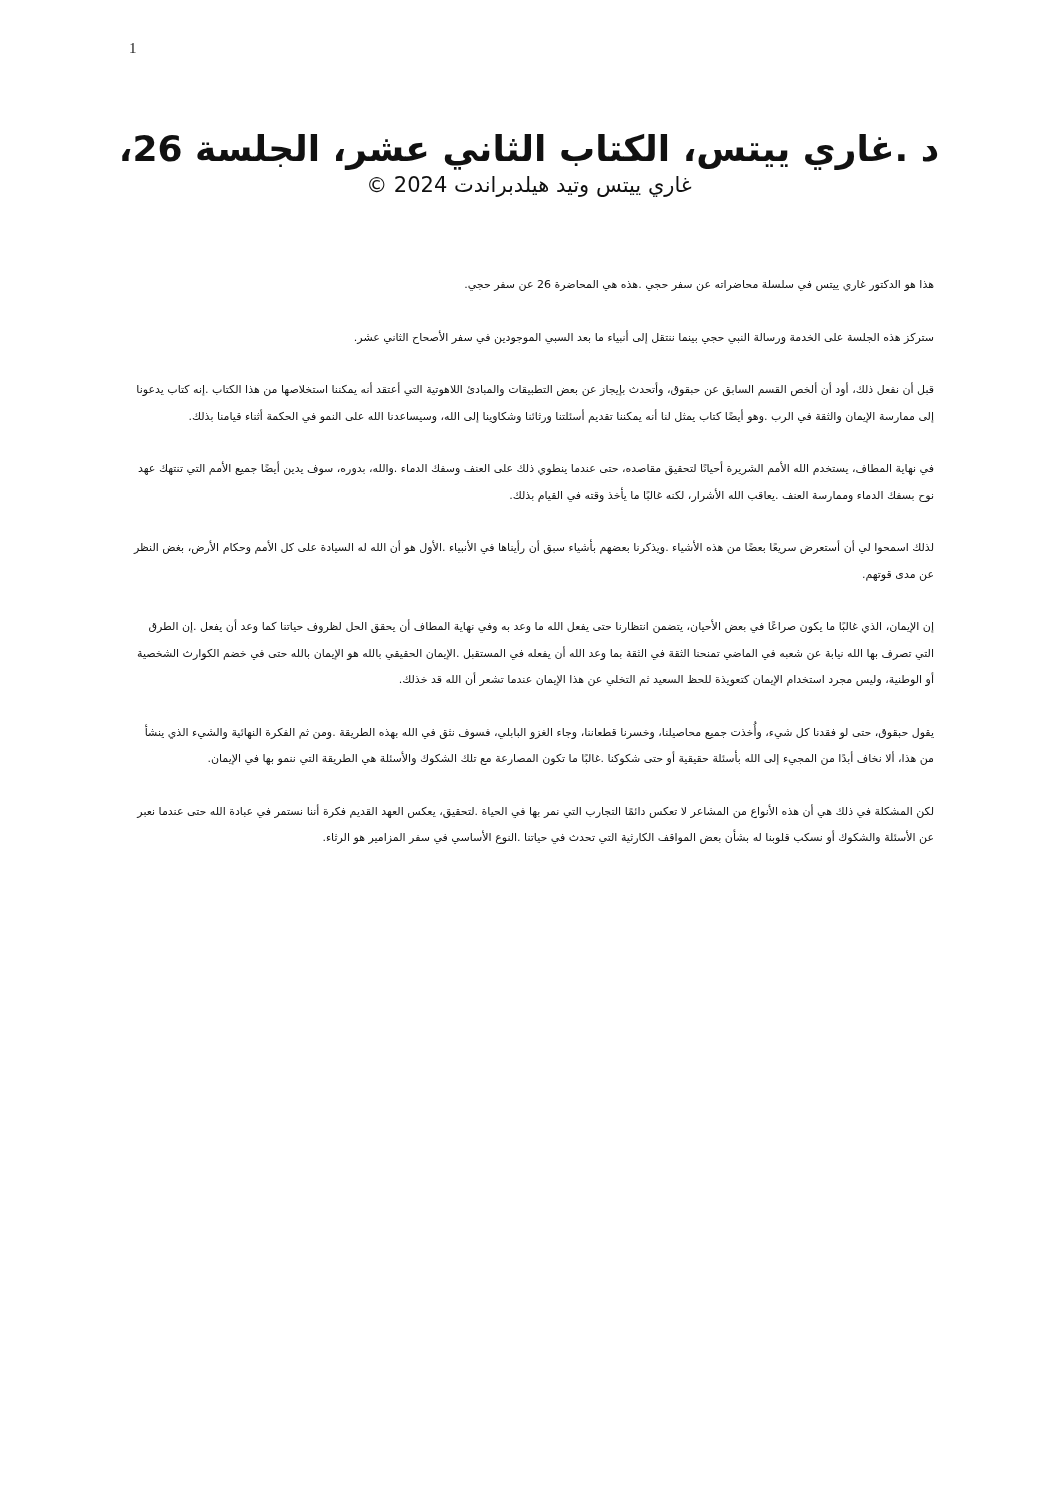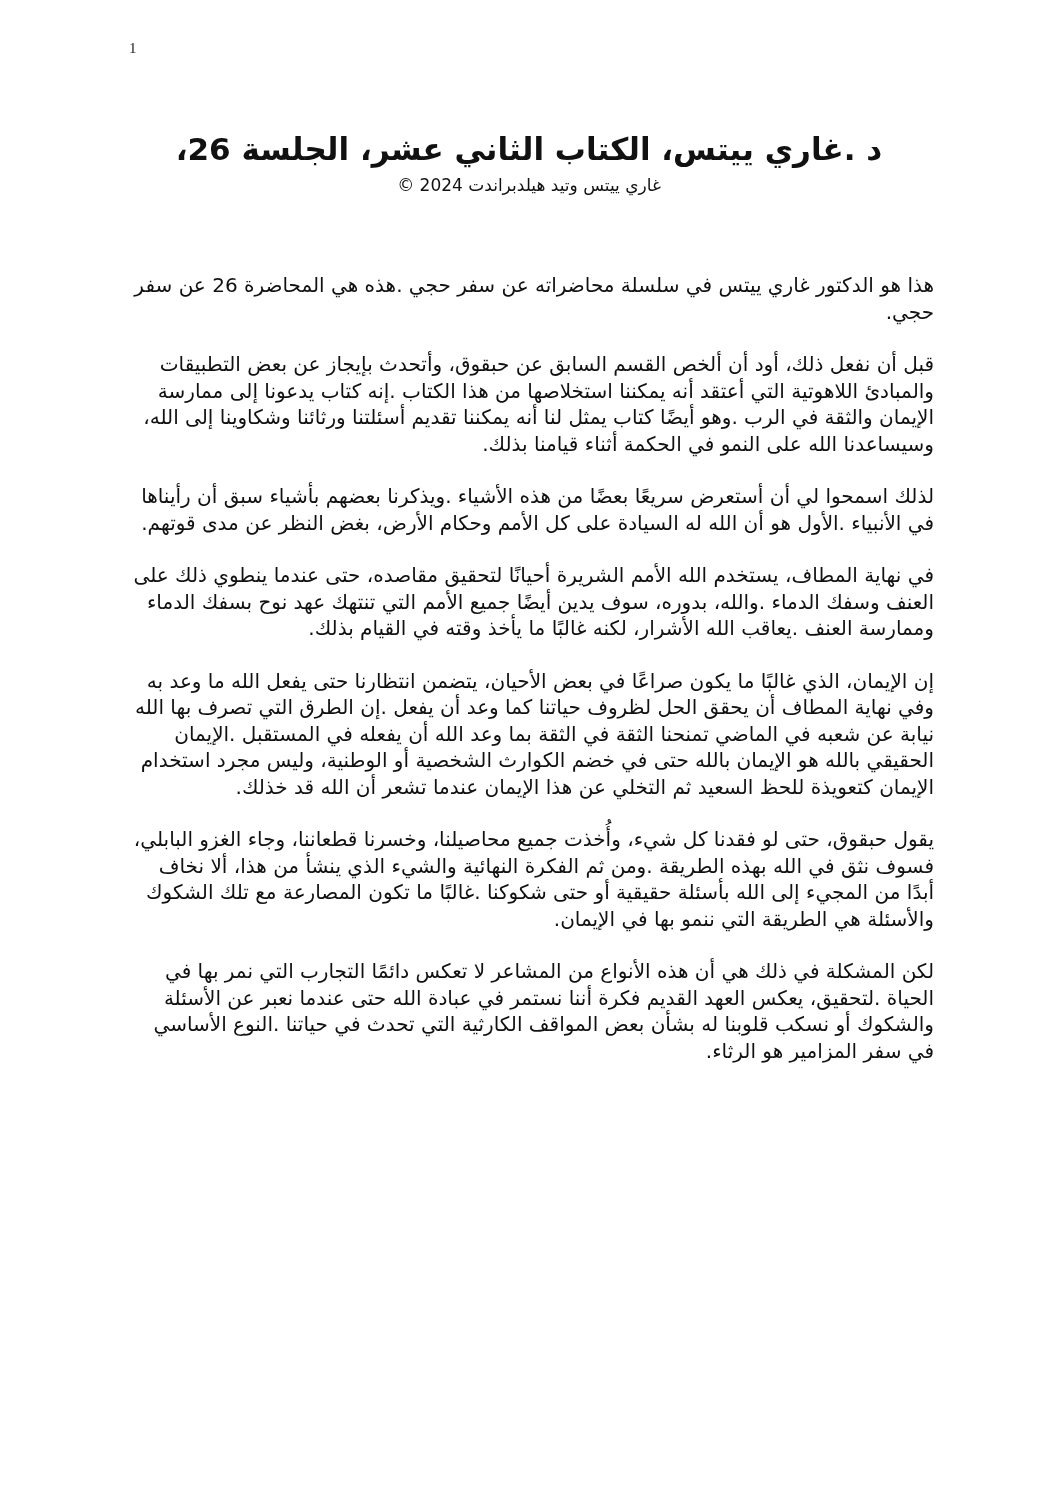--- a/index.html
+++ b/index.html
@@ -1,38 +1,39 @@
 <!DOCTYPE html>
 <html><head>
 <meta charset="utf-8">
 <style>
   html, body { margin: 0; padding: 0; background: #ffffff; }
   body { width: 1058px; height: 1497px; position: relative; overflow: hidden;
          font-family: "DejaVu Sans", "Liberation Sans", sans-serif; color: #111; }
   .page-number { position: absolute; left: 129px; top: 40px; font-family: "Liberation Serif", serif;
                  font-size: 15px; color: #222; }
   .header { position: absolute; left: 100px; width: 858px; top: 128px; text-align: center; direction: rtl; }
-  .title { font-weight: bold; font-size: 31px; line-height: 42px; margin: 0; }
-  .subtitle { font-size: 17px; line-height: 26px; margin-top: 2px; }
+  .title { font-weight: bold; font-size: 36px; line-height: 42px; margin: 0; }
+  .subtitle { font-size: 21px; line-height: 26px; margin-top: 2px; }
   .body { position: absolute; left: 128px; width: 806px; top: 272px; direction: rtl; text-align: right; }
-  .para { font-size: 20px; line-height: 26.5px; margin: 0 0 26px 0; }
+  .para { font-size: 11px; line-height: 26.5px; margin: 0 0 26px 0; }
 </style>
 </head>
 <body>
 
 <div class="page-number">1</div>
 
 <div class="header">
   <div class="title">
     <div>د .غاري ييتس، الكتاب الثاني عشر، الجلسة 26،</div>
   </div>
   <div class="subtitle">غاري ييتس وتيد هيلدبراندت 2024 ©</div>
 </div>
 
 <div class="body">
   <p class="para">هذا هو الدكتور غاري ييتس في سلسلة محاضراته عن سفر حجي .هذه هي المحاضرة 26 عن سفر حجي.</p>
+  <p class="para">ستركز هذه الجلسة على الخدمة ورسالة النبي حجي بينما ننتقل إلى أنبياء ما بعد السبي الموجودين في سفر الأصحاح الثاني عشر.</p>
   <p class="para">قبل أن نفعل ذلك، أود أن ألخص القسم السابق عن حبقوق، وأتحدث بإيجاز عن بعض التطبيقات والمبادئ اللاهوتية التي أعتقد أنه يمكننا استخلاصها من هذا الكتاب .إنه كتاب يدعونا إلى ممارسة الإيمان والثقة في الرب .وهو أيضًا كتاب يمثل لنا أنه يمكننا تقديم أسئلتنا ورثائنا وشكاوينا إلى الله، وسيساعدنا الله على النمو في الحكمة أثناء قيامنا بذلك.</p>
+  <p class="para">في نهاية المطاف، يستخدم الله الأمم الشريرة أحيانًا لتحقيق مقاصده، حتى عندما ينطوي ذلك على العنف وسفك الدماء .والله، بدوره، سوف يدين أيضًا جميع الأمم التي تنتهك عهد نوح بسفك الدماء وممارسة العنف .يعاقب الله الأشرار، لكنه غالبًا ما يأخذ وقته في القيام بذلك.</p>
   <p class="para">لذلك اسمحوا لي أن أستعرض سريعًا بعضًا من هذه الأشياء .ويذكرنا بعضهم بأشياء سبق أن رأيناها في الأنبياء .الأول هو أن الله له السيادة على كل الأمم وحكام الأرض، بغض النظر عن مدى قوتهم.</p>
-  <p class="para">في نهاية المطاف، يستخدم الله الأمم الشريرة أحيانًا لتحقيق مقاصده، حتى عندما ينطوي ذلك على العنف وسفك الدماء .والله، بدوره، سوف يدين أيضًا جميع الأمم التي تنتهك عهد نوح بسفك الدماء وممارسة العنف .يعاقب الله الأشرار، لكنه غالبًا ما يأخذ وقته في القيام بذلك.</p>
   <p class="para">إن الإيمان، الذي غالبًا ما يكون صراعًا في بعض الأحيان، يتضمن انتظارنا حتى يفعل الله ما وعد به وفي نهاية المطاف أن يحقق الحل لظروف حياتنا كما وعد أن يفعل .إن الطرق التي تصرف بها الله نيابة عن شعبه في الماضي تمنحنا الثقة في الثقة بما وعد الله أن يفعله في المستقبل .الإيمان الحقيقي بالله هو الإيمان بالله حتى في خضم الكوارث الشخصية أو الوطنية، وليس مجرد استخدام الإيمان كتعويذة للحظ السعيد ثم التخلي عن هذا الإيمان عندما تشعر أن الله قد خذلك.</p>
   <p class="para">يقول حبقوق، حتى لو فقدنا كل شيء، وأُخذت جميع محاصيلنا، وخسرنا قطعاننا، وجاء الغزو البابلي، فسوف نثق في الله بهذه الطريقة .ومن ثم الفكرة النهائية والشيء الذي ينشأ من هذا، ألا نخاف أبدًا من المجيء إلى الله بأسئلة حقيقية أو حتى شكوكنا .غالبًا ما تكون المصارعة مع تلك الشكوك والأسئلة هي الطريقة التي ننمو بها في الإيمان.</p>
   <p class="para">لكن المشكلة في ذلك هي أن هذه الأنواع من المشاعر لا تعكس دائمًا التجارب التي نمر بها في الحياة .لتحقيق، يعكس العهد القديم فكرة أننا نستمر في عبادة الله حتى عندما نعبر عن الأسئلة والشكوك أو نسكب قلوبنا له بشأن بعض المواقف الكارثية التي تحدث في حياتنا .النوع الأساسي في سفر المزامير هو الرثاء.</p>
 </div>
 
 </body></html>

